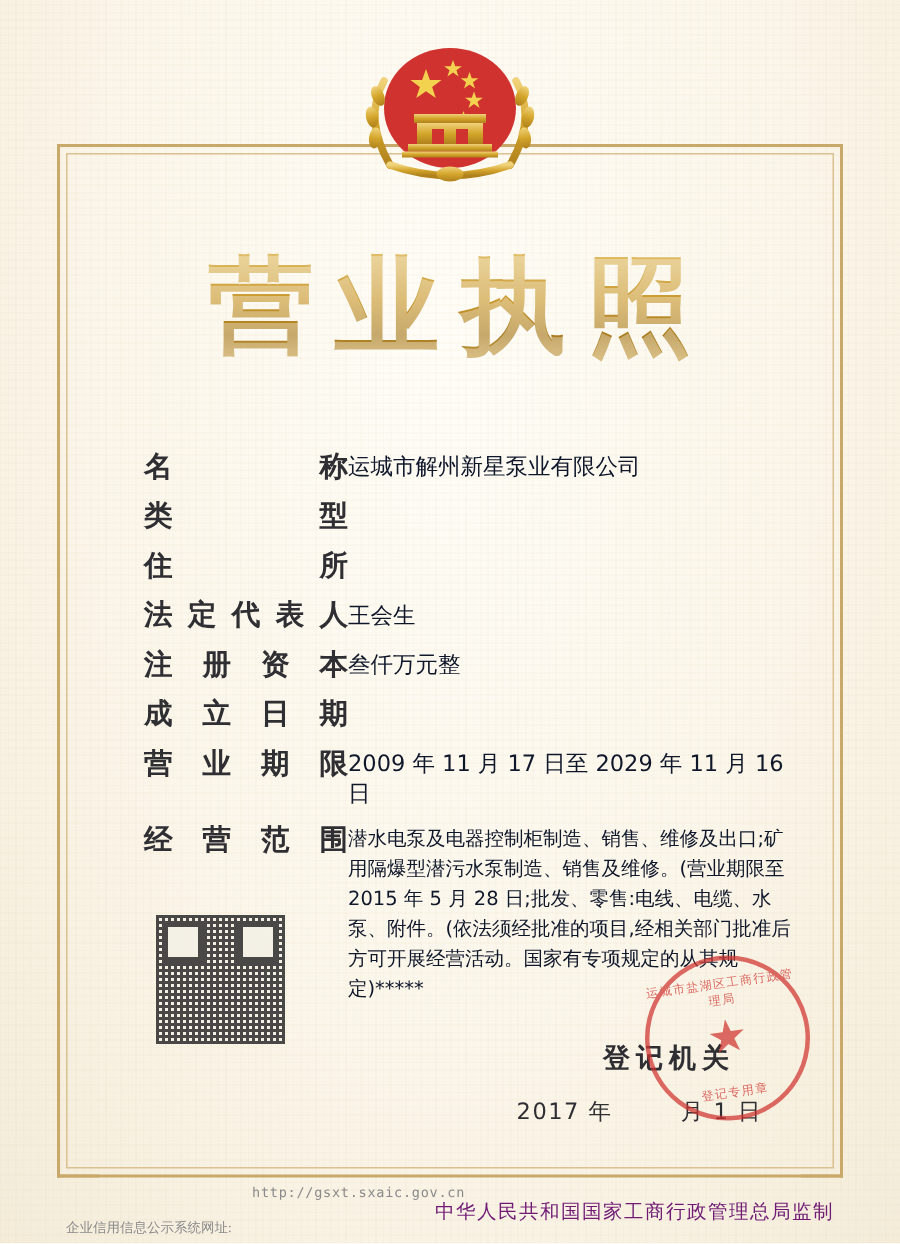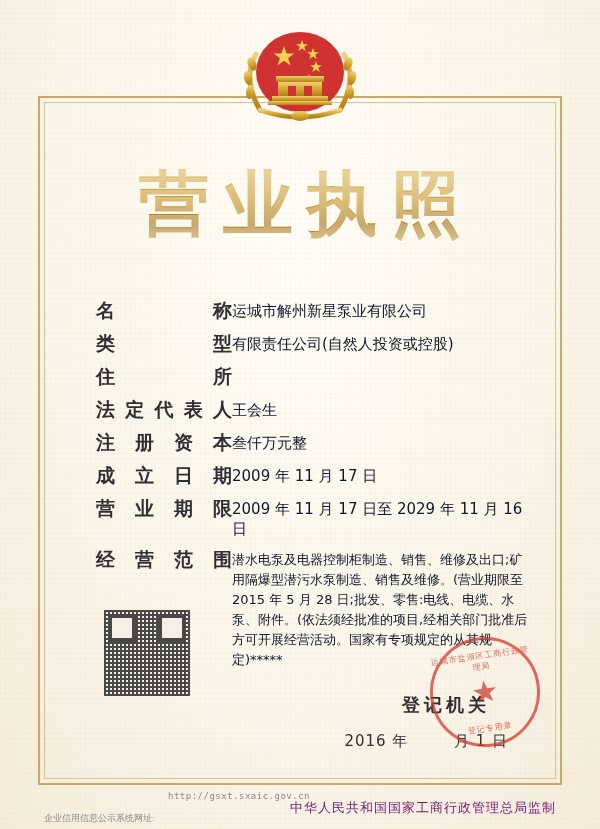--- a/index.html
+++ b/index.html
@@ -312,21 +312,20 @@
         <span>称</span>
       </div>
       <div class="value">运城市解州新星泵业有限公司</div>
     </div>
 
     <div class="row">
       <div class="label">
         <span>类</span>
         <span>型</span>
       </div>
-      <div class="value">有限责任公司(自然人投资或控股)</div>
     </div>
 
     <div class="row small">
       <div class="label">
         <span>住</span>
         <span>所</span>
       </div>
     </div>
 
     <div class="row">
@@ -350,21 +349,20 @@
       <div class="value">叁仟万元整</div>
     </div>
 
     <div class="row">
       <div class="label">
         <span>成</span>
         <span>立</span>
         <span>日</span>
         <span>期</span>
       </div>
-      <div class="value">2009 年 11 月 17 日</div>
     </div>
 
     <div class="row">
       <div class="label">
         <span>营</span>
         <span>业</span>
         <span>期</span>
         <span>限</span>
       </div>
       <div class="value">2009 年 11 月 17 日至 2029 年 11 月 16 日</div>
@@ -379,21 +377,21 @@
       </div>
       <div class="value">潜水电泵及电器控制柜制造、销售、维修及出口;矿用隔爆型潜污水泵制造、销售及维修。(营业期限至2015 年 5 月 28 日;批发、零售:电线、电缆、水泵、附件。(依法须经批准的项目,经相关部门批准后方可开展经营活动。国家有专项规定的从其规定)*****</div>
     </div>
 
   </div>
 
   <div class="qr"></div>
 
   <div class="authority">登记机关</div>
   <div class="date-line">
-    <span>2016</span>
+    <span>2017</span>
     <span>年</span>
     <span class="gap"></span>
     <span>月 1 日</span>
   </div>
 
   <div class="seal">
     <div class="seal-text-top">运城市盐湖区工商行政管理局</div>
     <div class="seal-star">★</div>
     <div class="seal-text-bottom">登记专用章</div>
   </div>

